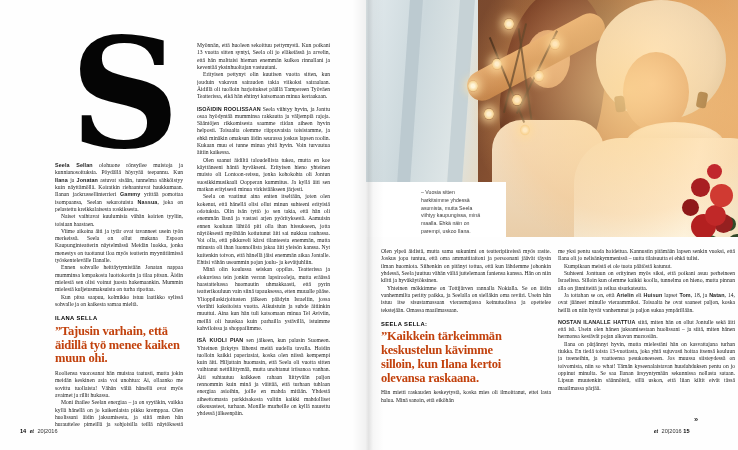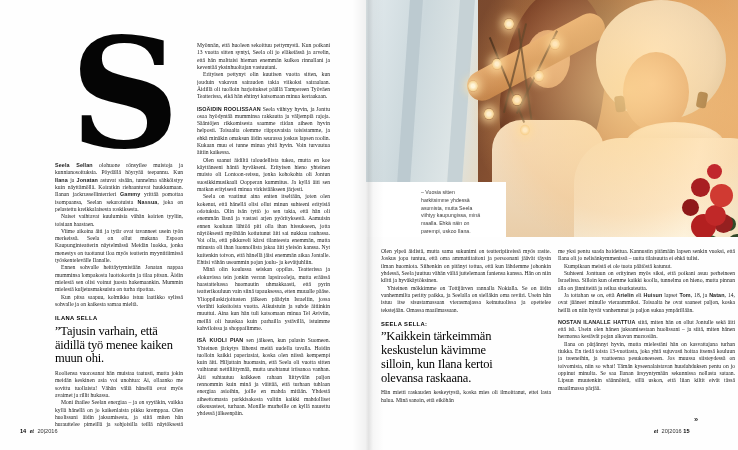--- a/index.html
+++ b/index.html
@@ -13,22 +13,22 @@
   .tcol p + p{text-indent:6px;}
   .tcol p.section{text-indent:0;margin-top:5px;}
   .lead-bold{font-family:"Liberation Sans",sans-serif;font-weight:bold;font-size:5.4px;letter-spacing:.1px;}
   #lcol1{left:55px;top:162px;width:128px;height:266px;}
   #lcol2{left:197px;top:42px;width:133px;height:404px;}
   #rcolA{left:381px;top:248px;width:170px;height:198px;}
   #rcolB{left:558px;top:248px;width:177px;height:176px;}
 
   .kicker{font-family:"Liberation Sans",sans-serif;font-weight:bold;font-size:5.8px;letter-spacing:.4px;
           margin:7px 0 2px 0;color:#000;text-align:left;}
-  .pull-quote{font-family:"Liberation Serif",serif;font-size:12.5px;line-height:1.1;color:#000000;
-              text-align:left;margin:1px 0 4px 0;letter-spacing:-.2px;}
+  .pull-quote{font-family:"Liberation Serif",serif;font-size:12.5px;line-height:1.1;color:#c2410c;
+              text-align:left;margin:1px 0 4px 0;letter-spacing:-.2px;font-weight:bold;}
   #quote-left{width:127px;}
   #quote-right{width:124px;}
 
   
   .footer{position:absolute;top:428px;font-family:"Liberation Sans",sans-serif;font-size:5.6px;color:#333;}
   #footer-left{left:20px;}
   #footer-right{left:652px;}
   .pagenum{font-weight:bold;color:#000;}
   .maglogo{font-family:"Liberation Serif",serif;font-weight:bold;font-style:italic;color:#000;margin:0 2px;}
   .continuation{position:absolute;left:694px;top:415px;font-size:7.5px;font-weight:bold;color:#333;

